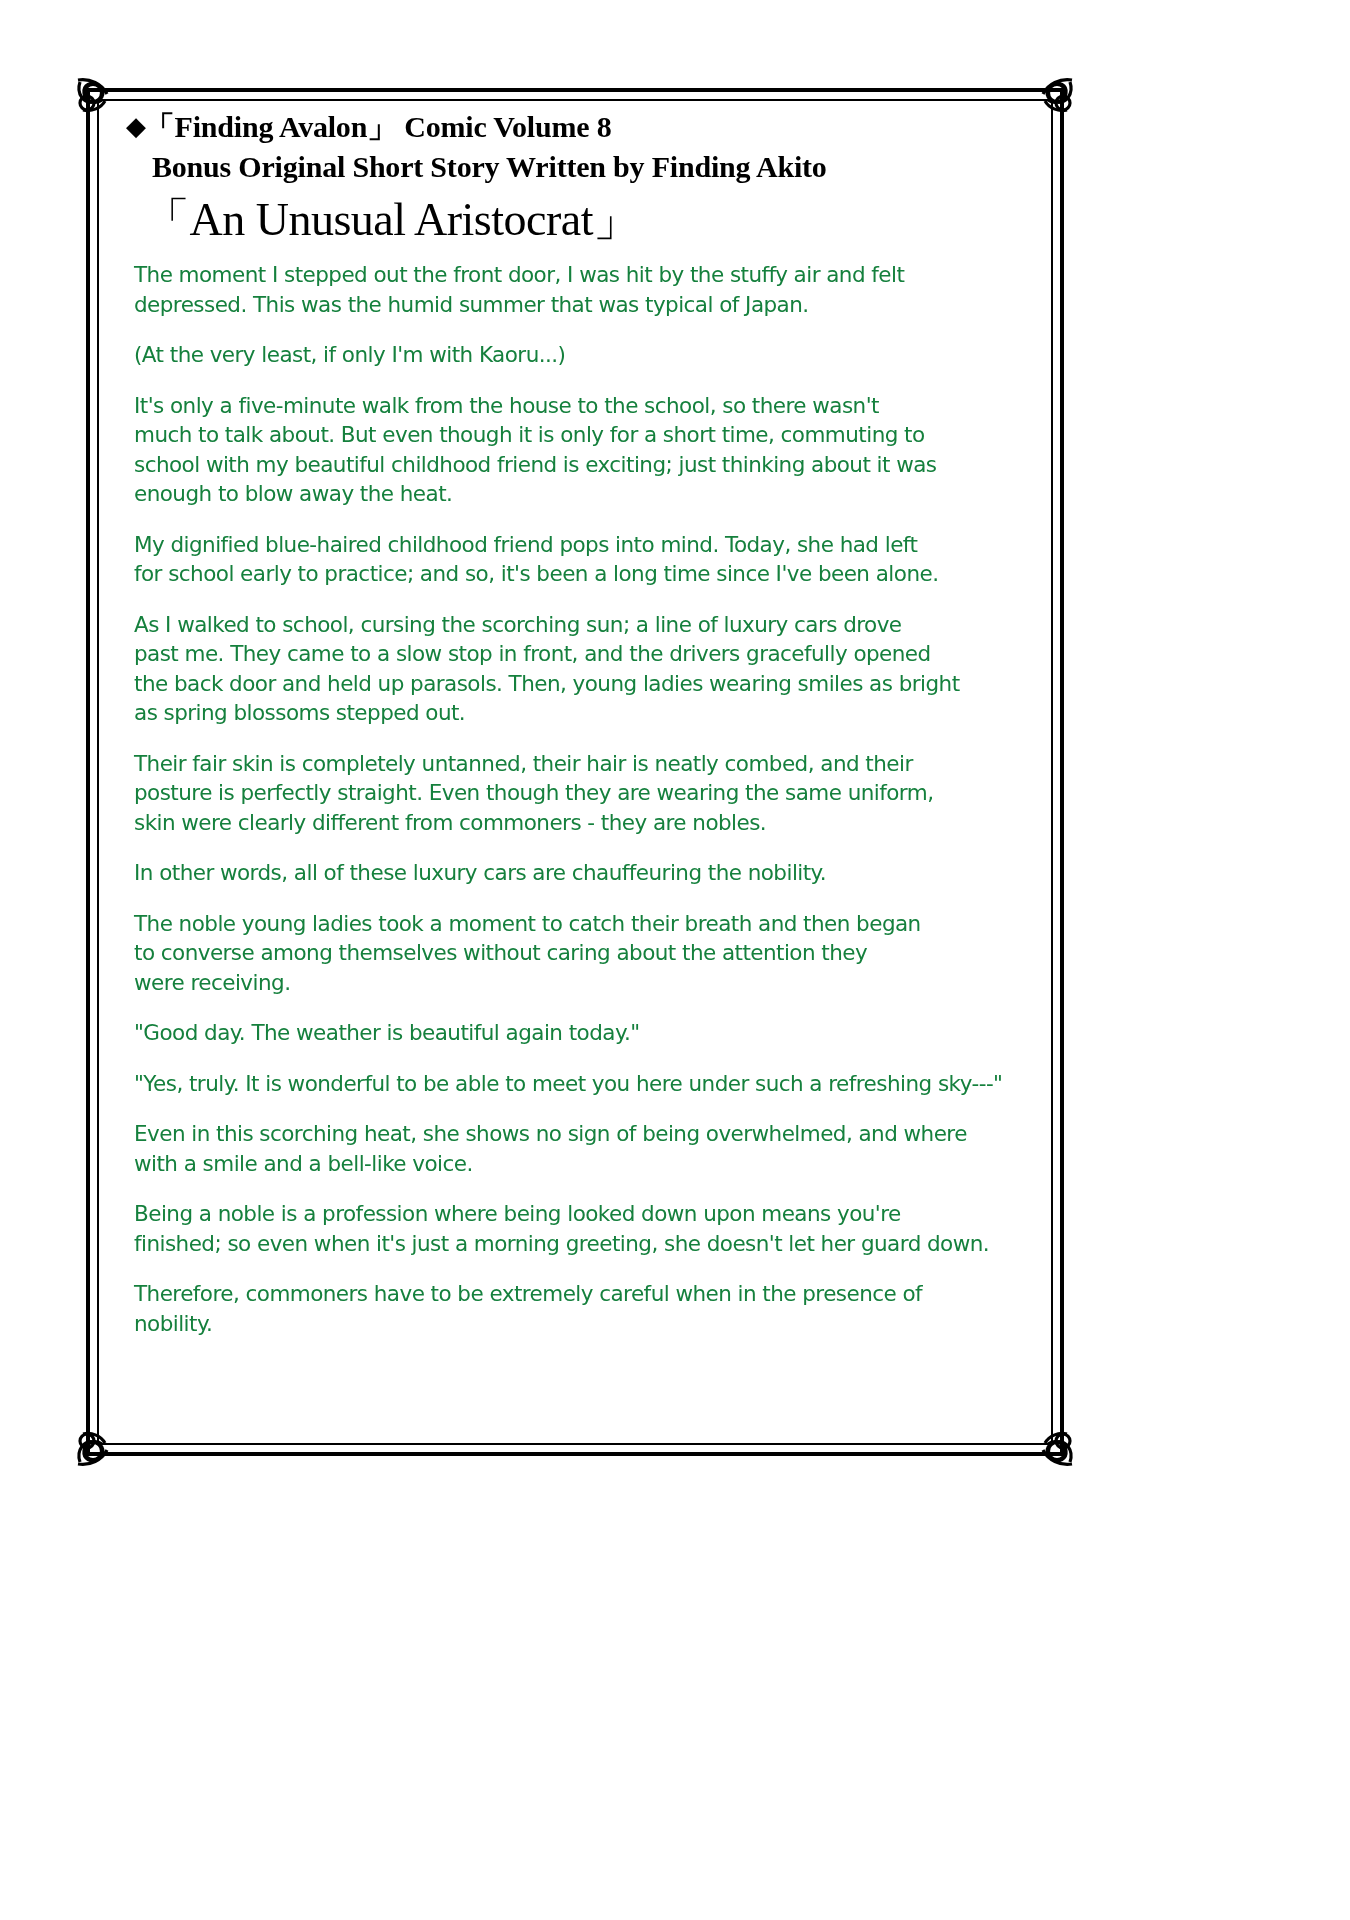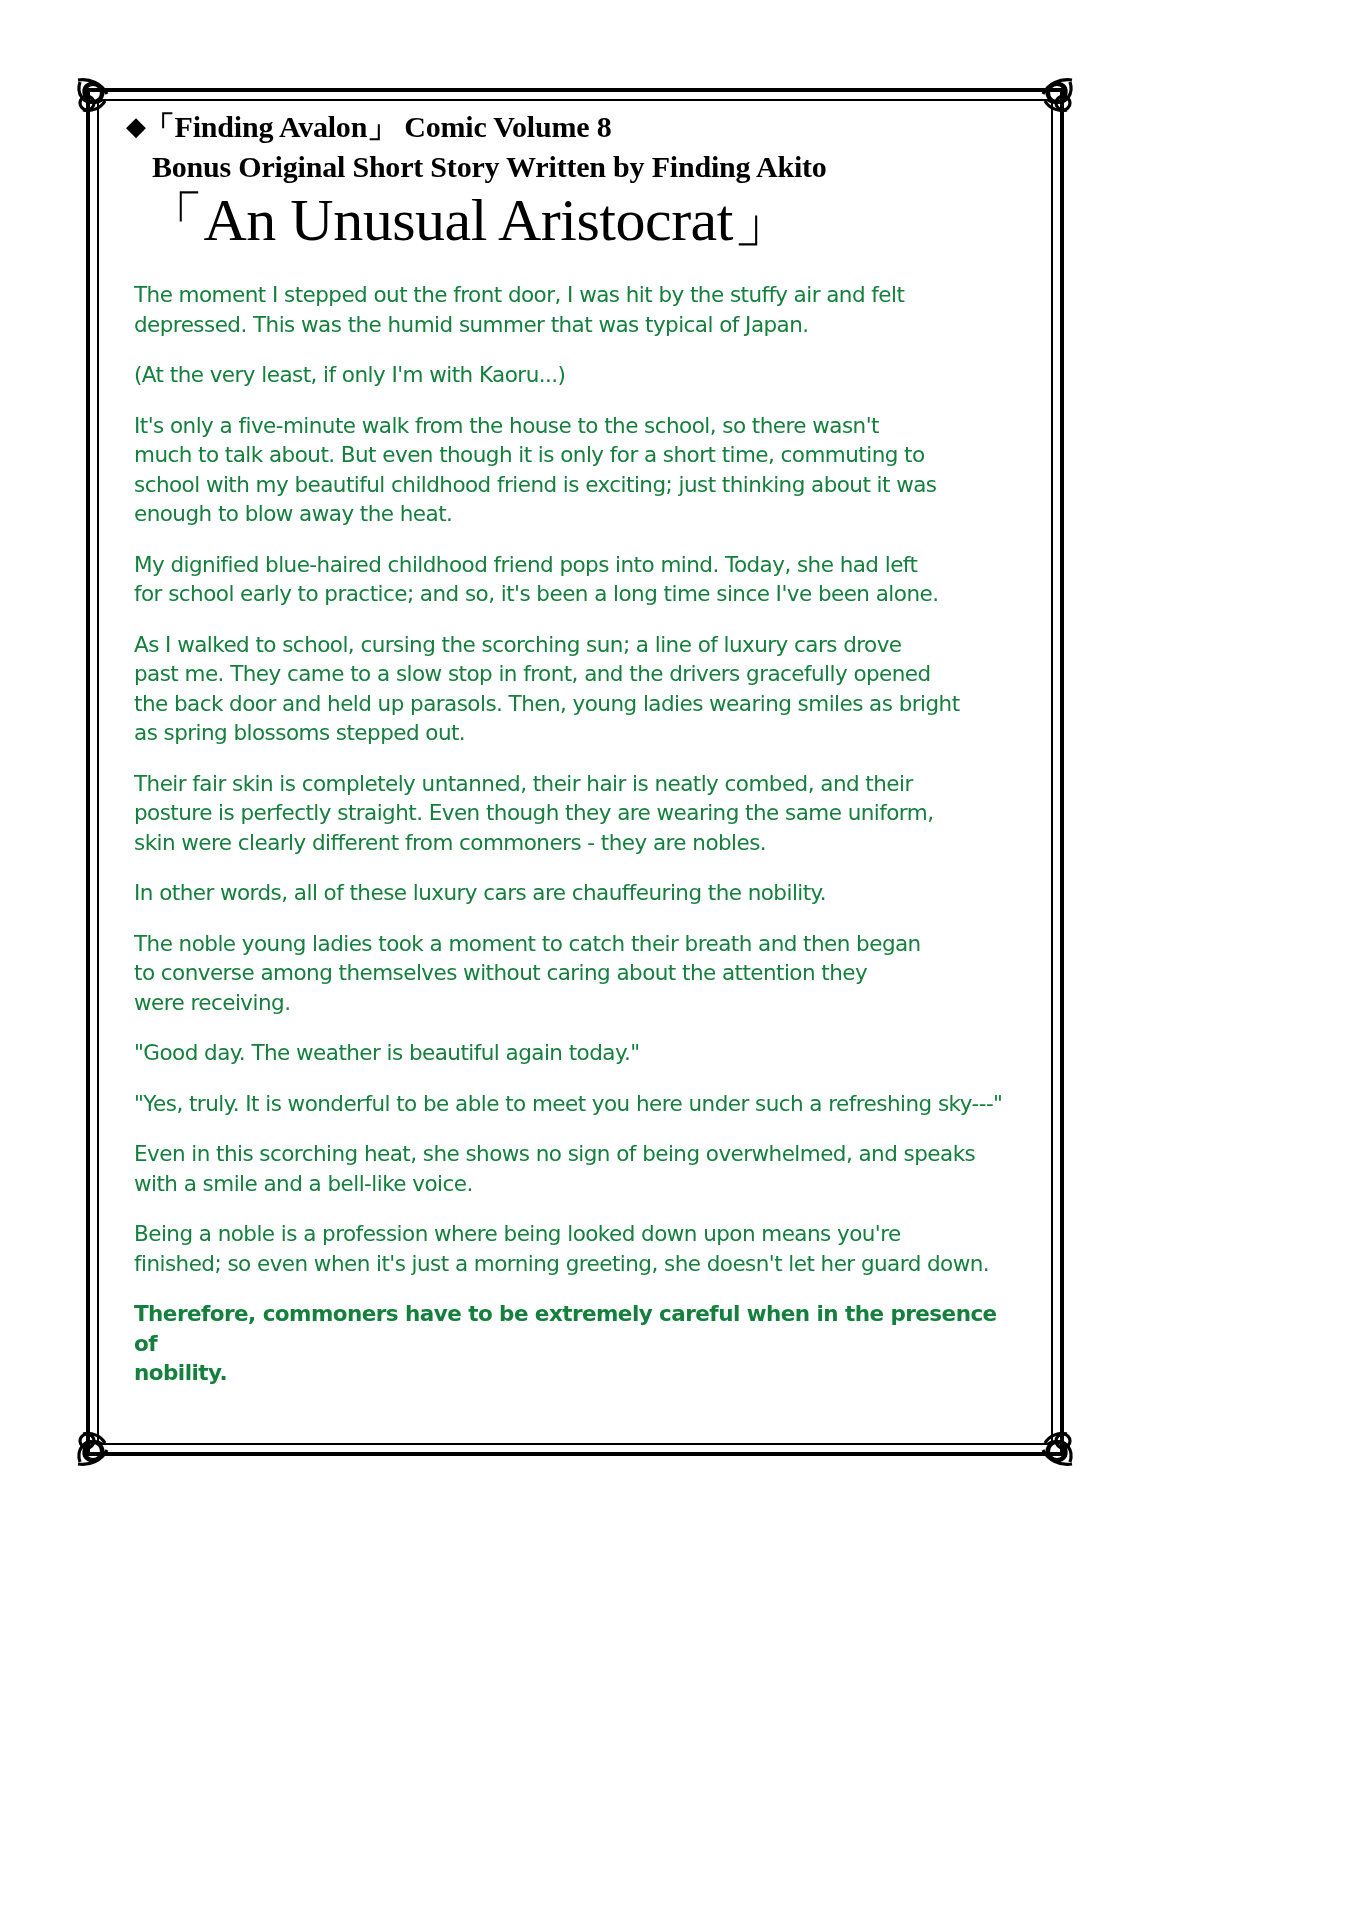--- a/index.html
+++ b/index.html
@@ -89,41 +89,41 @@
     font-size: 30px;
     line-height: 38px;
     margin: 0 0 6px 0;
     padding-left: 26px;
     white-space: nowrap;
   }
 
   .story-title {
     font-family: "Liberation Serif", "DejaVu Serif", serif;
     font-weight: normal;
-    font-size: 60px;
+    font-size: 46px;
     line-height: 56px;
-    margin: 6px 0 32px 0;
+    margin: 6px 0 12px 0;
     padding-left: 18px;
     letter-spacing: -0.5px;
     white-space: nowrap;
   }
 
   .body-text {
     font-family: "DejaVu Sans", "Liberation Sans", sans-serif;
     font-size: 21.5px;
     line-height: 29.5px;
     letter-spacing: -0.55px;
     color: #15803d;
     padding-left: 8px;
   }
   .body-text p {
     margin: 0 0 21px 0;
     white-space: pre-line;
   }
-  .body-text p:last-child { margin-bottom: 8px; font-weight: bold; }
+  .body-text p:last-child { margin-bottom: 8px; }
 </style>
 </head>
 <body>
 
 <div class="page">
 
   <div class="frame">
     <div class="frame-outer"></div>
     <div class="frame-inner"></div>
 
@@ -192,21 +192,21 @@
 as spring blossoms stepped out.</p>
       <p>Their fair skin is completely untanned, their hair is neatly combed, and their
 posture is perfectly straight. Even though they are wearing the same uniform,
 skin were clearly different from commoners - they are nobles.</p>
       <p>In other words, all of these luxury cars are chauffeuring the nobility.</p>
       <p>The noble young ladies took a moment to catch their breath and then began
 to converse among themselves without caring about the attention they
 were receiving.</p>
       <p>"Good day. The weather is beautiful again today."</p>
       <p>"Yes, truly. It is wonderful to be able to meet you here under such a refreshing sky---"</p>
-      <p>Even in this scorching heat, she shows no sign of being overwhelmed, and speaks
+      <p>Even in this scorching heat, she shows no sign of being overwhelmed, and where
 with a smile and a bell-like voice.</p>
       <p>Being a noble is a profession where being looked down upon means you're
 finished; so even when it's just a morning greeting, she doesn't let her guard down.</p>
       <p>Therefore, commoners have to be extremely careful when in the presence of
 nobility.</p>
     </div>
 
   </div>
 </div>
 

